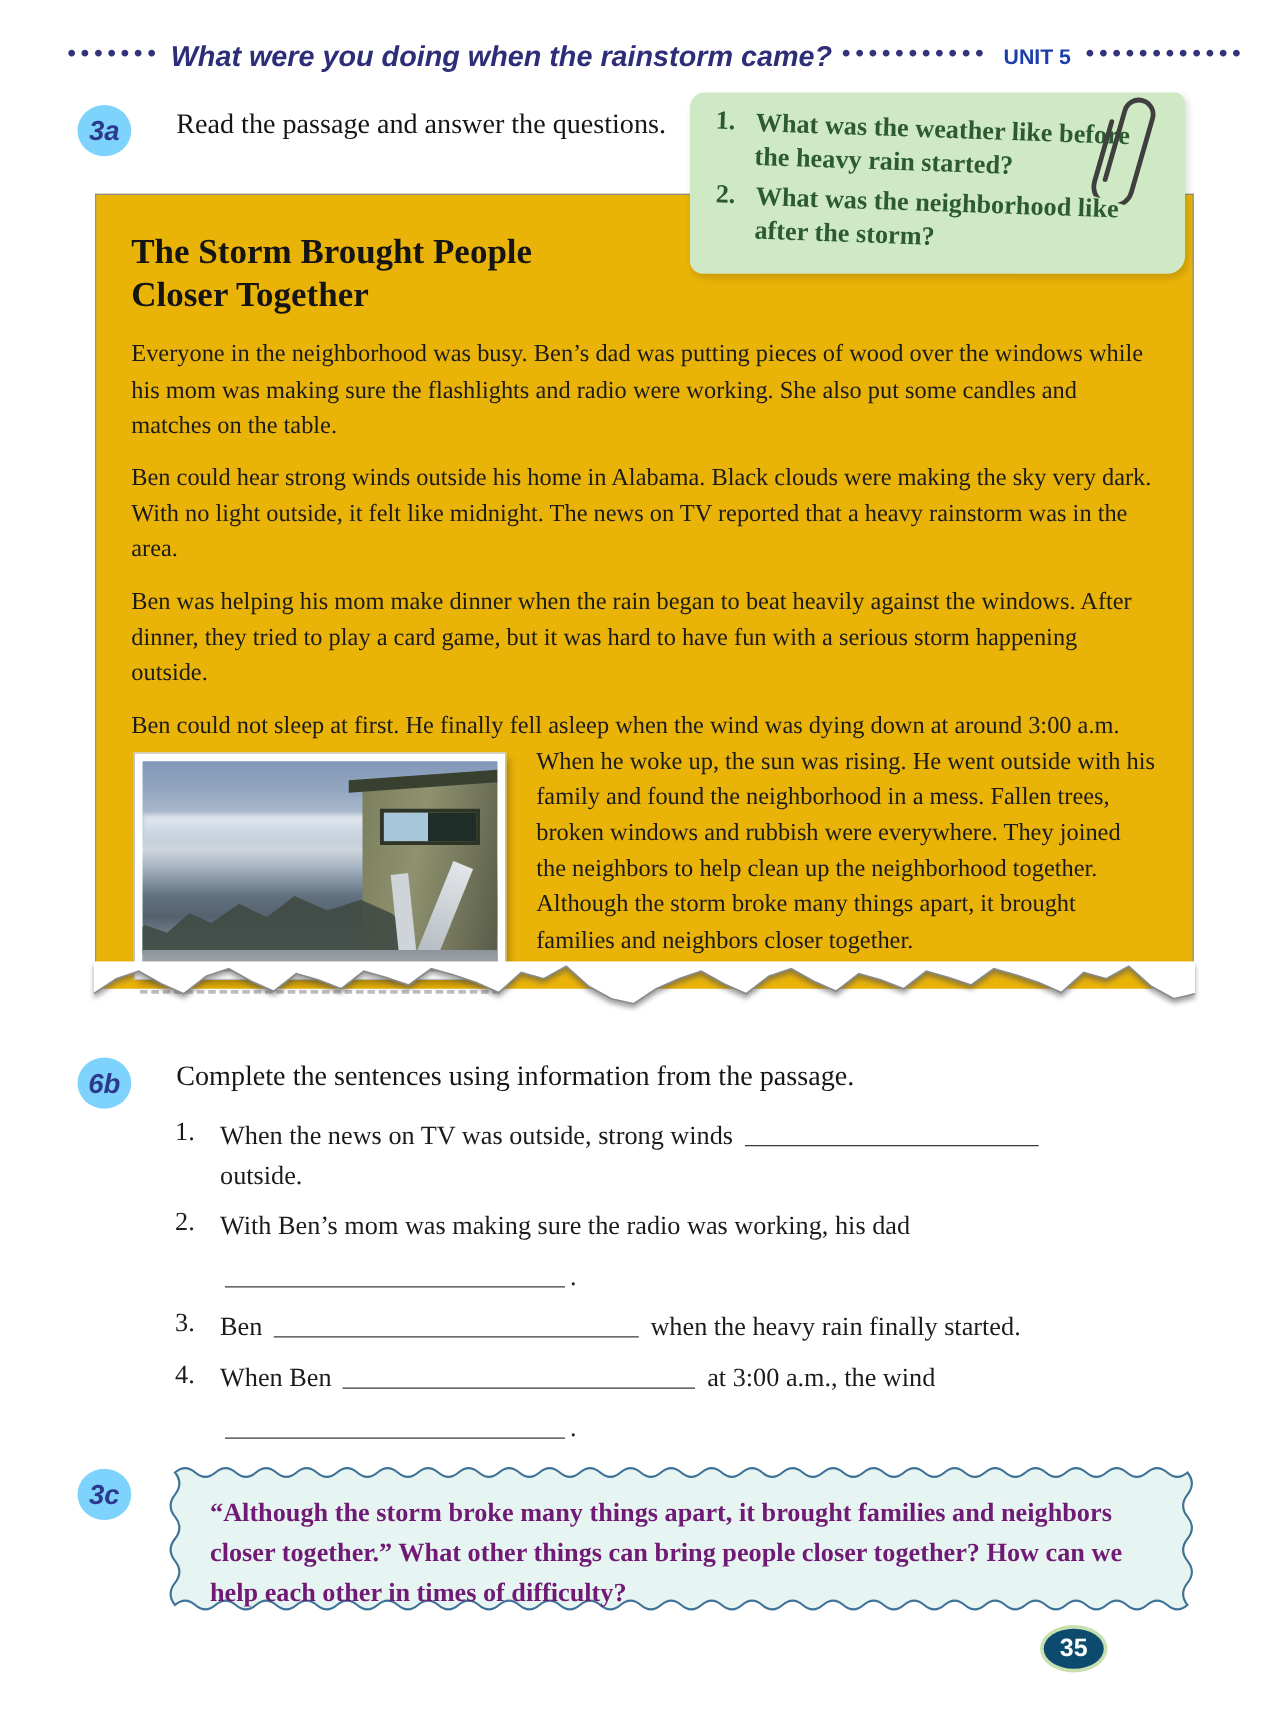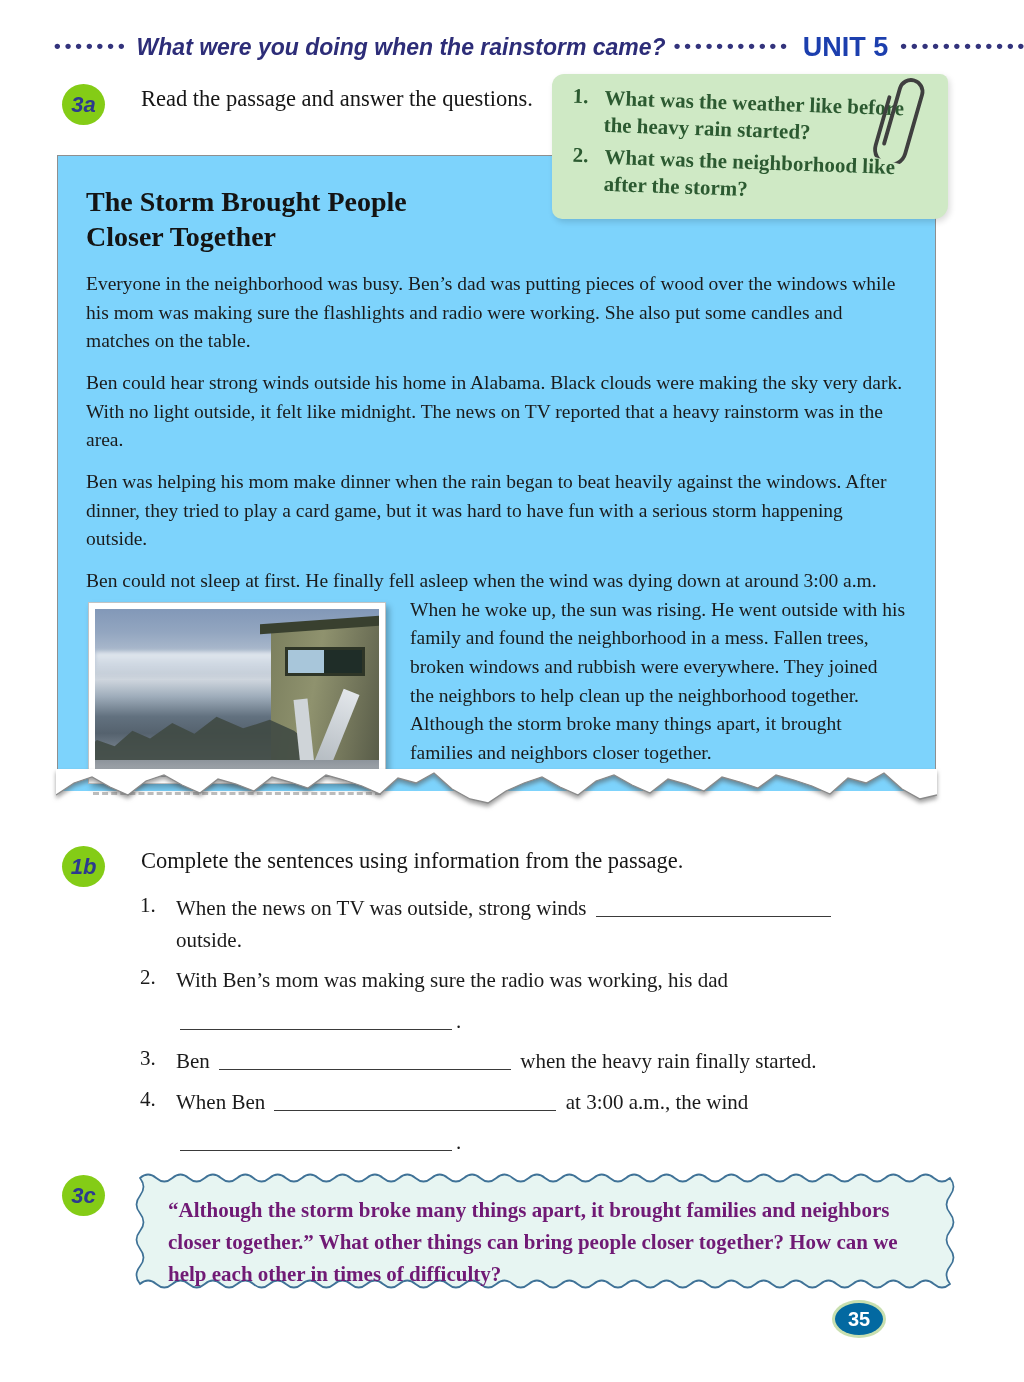--- a/index.html
+++ b/index.html
@@ -3,37 +3,37 @@
 <meta charset="utf-8">
 <style>
   * { margin:0; padding:0; box-sizing:border-box; }
   body { background:#ffffff; font-family:"Liberation Serif","DejaVu Serif",serif; }
   .page { position:relative; width:1024px; height:1382px; background:#ffffff; overflow:hidden; color:#1c1c1c; }
 
   
   .unit-header { position:absolute; top:32px; left:54px; right:0; display:flex; align-items:center; gap:8px; white-space:nowrap; overflow:hidden; }
   .dots { font-family:"Liberation Sans","DejaVu Sans",sans-serif; font-weight:700; font-size:19px; letter-spacing:4px; color:#33337c; transform:translateY(-2px); }
   .hdr-question { font-family:"Liberation Sans","DejaVu Sans",sans-serif; font-weight:600; font-size:23px; color:#2d2d78;font-style:italic; }
-  .hdr-unit { font-family:"Liberation Sans","DejaVu Sans",sans-serif; font-weight:800; font-size:27px; color:#1c3fae; margin:0 4px; }
+  .hdr-unit { font-family:"Liberation Sans","DejaVu Sans",sans-serif; font-weight:800; font-size:17px; color:#1c3fae; margin:0 4px; }
 
   
   .sec { position:absolute; display:flex; align-items:flex-start; gap:36px; left:62px; }
   .sec-a { top:84px; }
   .sec-b { top:846px; }
   .sec-c { top:1175px; }
-  .badge { flex:0 0 auto; width:43px; height:41px; background:#84cc16; border-radius:50%;
+  .badge { flex:0 0 auto; width:43px; height:41px; background:#7dd3fc; border-radius:50%;
            display:flex; align-items:center; justify-content:center;
            font-family:"Liberation Sans","DejaVu Sans",sans-serif; font-weight:800; font-style:italic;
            font-size:22px; color:#2c3a8e; }
   .instruction { font-weight:400; font-size:22.5px; color:#161616; line-height:1.35; }
   .instruction-a { max-width:400px; }
 
   
-  .passage-box { position:absolute; top:155px; left:57px; width:879px; height:636px;
-                 background:#7dd3fc; border:1.4px solid #8f8f8f; border-bottom:none;
+  .passage-box { position:absolute; top:155px; left:76px; width:879px; height:636px;
+                 background:#eab308; border:1.4px solid #8f8f8f; border-bottom:none;
                  padding:28px 30px 0 28px; z-index:1; }
   .passage-title { font-size:28px; font-weight:700; color:#141414; line-height:1.25; margin-bottom:16px; }
   .para { font-size:19.5px; line-height:1.47; color:#1b1b1b; margin-bottom:13px; text-align:left; }
   .torn-edge { position:absolute; left:-2px; right:-2px; top:calc(100% - 22px); height:42px; width:calc(100% + 4px);
                filter:drop-shadow(0 3px 2px rgba(80,80,80,.55)); }
 
   
   .photo-frame { float:left; width:298px; margin:6px 24px 4px 2px; background:#ffffff; padding:6px;
                  border:1px solid #c3c3c3; box-shadow:3px 4px 6px rgba(0,0,0,.28); position:relative; display:block; }
   .photo-frame::after { content:""; position:absolute; left:4px; right:4px; bottom:-12px;
@@ -73,21 +73,21 @@
   .blank.mt { margin-top:16px; }
   .w235 { width:235px; } .w270 { width:272px; } .w290 { width:292px; } .w280 { width:282px; }
 
   
   .discussion-box { position:absolute; top:1172px; left:134px; width:822px; height:118px; z-index:1; }
   .wavy-border { position:absolute; inset:0; width:100%; height:100%; }
   .discussion-text { position:relative; z-index:2; padding:22px 34px 0 34px; font-weight:700;
                      font-size:21px; line-height:1.53; color:#701a75; }
 
   
-  .page-number { position:absolute; top:1303px; left:835px; width:48px; height:32px; background:#0369a1;
+  .page-number { position:absolute; top:1303px; left:835px; width:48px; height:32px; background:#0c4a6e;
                  border-radius:50%; display:flex; align-items:center; justify-content:center;
                  box-shadow:0 0 0 3px rgba(164,202,122,.6);
                  font-family:"Liberation Sans","DejaVu Sans",sans-serif; font-weight:800; font-size:20px; color:#ffffff; }
 </style>
 </head>
 <body>
 
 <div class="page">
 
   <header class="unit-header">
@@ -141,21 +141,21 @@
     <div class="note-item">
       <span class="note-num">2.</span>
       <span class="note-text">What was the neighborhood like after the storm?</span>
     </div>
   </aside>
   <svg class="paperclip" viewBox="0 0 62 96">
     <path d="M24,80 V20 a12,12 0 0 1 24,0 V84 a16,16 0 0 1 -32,0 V32" fill="none" stroke="#3f3f3f" stroke-width="4" stroke-linecap="round"></path>
   </svg>
 
   <section class="sec sec-b">
-    <span class="badge">1b</span>
+    <span class="badge">6b</span>
     <p class="instruction">Complete the sentences using information from the passage.</p>
   </section>
 
   <div class="exercise">
     <div class="ex-item">
       <span class="ex-num">1.</span>
       <span class="ex-text">
         <span>When the news on TV was outside, strong winds</span>
         <span class="blank w235"></span><br>
         <span>outside.</span>

